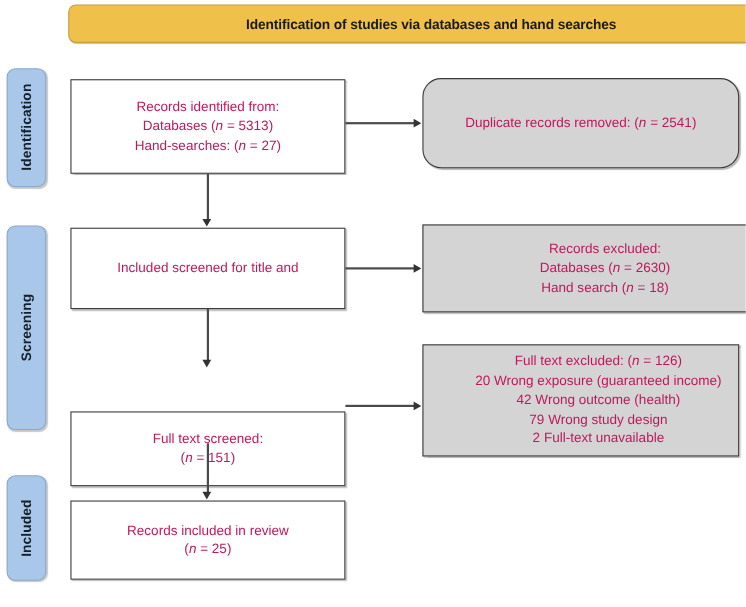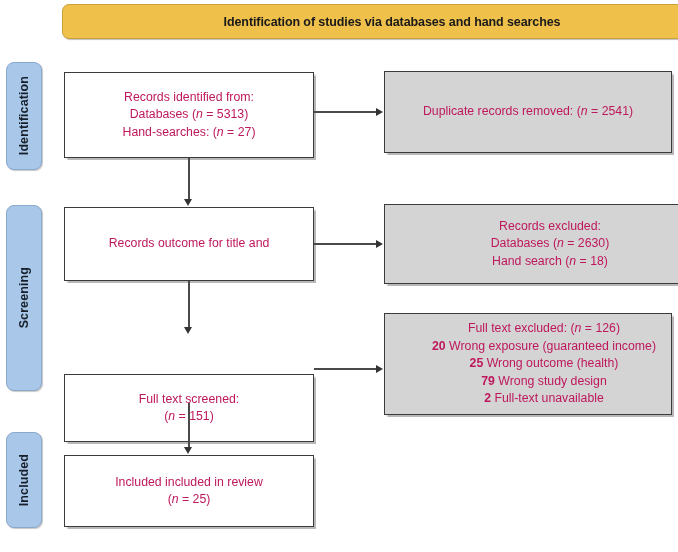--- a/index.html
+++ b/index.html
@@ -80,25 +80,25 @@
     box-shadow: 1.5px 1.5px 1px rgba(0,0,0,0.28);
   }
   .flowbox.white { background: #ffffff; }
   .flowbox.grey  { background: #d4d4d4; }
   .flowbox-inner {
     font-size: 12.3px;
     line-height: 1.42;
     color: #be185d;
   }
   .flowbox-inner .ital { font-style: italic; }
-  .flowbox-inner .bld  { font-weight: bold; text-align: center; }
+  .flowbox-inner .bld  { font-weight: normal; text-align: center; }
   .flowbox-inner .line { display: block; white-space: nowrap; }
 
   #box-identified     { left: 64px;  top: 72px;  width: 250px; height: 86px; }
-  #box-duplicates     { left: 384px; top: 71px;  width: 288px; height: 82px; }
+  #box-duplicates     { left: 384px; top: 71px;  width: 288px; height: 82px; border-radius: 17px; }
   #box-screened       { left: 64px;  top: 207px; width: 250px; height: 74px; }
   #box-excluded       { left: 384px; top: 204px; width: 332px; height: 80px; }
   #box-fulltext       { left: 64px;  top: 335px; width: 250px; height: 68px; margin-top: 39px; }
   #box-fulltext-excl  { left: 384px; top: 313px; width: 288px; height: 102px; padding-left: 40px; }
   #box-included       { left: 64px;  top: 455px; width: 250px; height: 72px; }
 
   
   .conn {
     position: absolute;
     background: #4a4a4a;
@@ -168,21 +168,21 @@
   </div>
 
   <div class="flowbox grey" id="box-duplicates">
     <div class="flowbox-inner">
         <span class="line">Duplicate records removed: (<span class="ital">n</span> = 2541)</span>
       </div>
   </div>
 
   <div class="flowbox white" id="box-screened">
     <div class="flowbox-inner">
-        <span class="line">Records outcome for title and</span>
+        <span class="line">Included screened for title and</span>
       </div>
   </div>
 
   <div class="flowbox grey" id="box-excluded">
     <div class="flowbox-inner">
         <span class="line">Records excluded:</span>
         <span class="line">Databases (<span class="ital">n</span> = 2630)</span>
         <span class="line">Hand search (<span class="ital">n</span> = 18)</span>
       </div>
   </div>
@@ -191,29 +191,29 @@
     <div class="flowbox-inner">
         <span class="line">Full text screened:</span>
         <span class="line">(<span class="ital">n</span> = 151)</span>
       </div>
   </div>
 
   <div class="flowbox grey" id="box-fulltext-excl">
     <div class="flowbox-inner">
         <span class="line">Full text excluded: (<span class="ital">n</span> = 126)</span>
         <span class="line"><span class="bld">20</span> Wrong exposure (guaranteed income)</span>
-        <span class="line"><span class="bld">25</span> Wrong outcome (health)</span>
+        <span class="line"><span class="bld">42</span> Wrong outcome (health)</span>
         <span class="line"><span class="bld">79</span> Wrong study design</span>
         <span class="line"><span class="bld">2</span> Full-text unavailable</span>
       </div>
   </div>
 
   <div class="flowbox white" id="box-included">
     <div class="flowbox-inner">
-        <span class="line">Included included in review</span>
+        <span class="line">Records included in review</span>
         <span class="line">(<span class="ital">n</span> = 25)</span>
       </div>
   </div>
 
   <div class="conn v" id="conn-v1"></div>
   <div class="arrowhead down" id="arrow-v1"></div>
 
   <div class="conn v" id="conn-v2"></div>
   <div class="arrowhead down" id="arrow-v2"></div>
 

